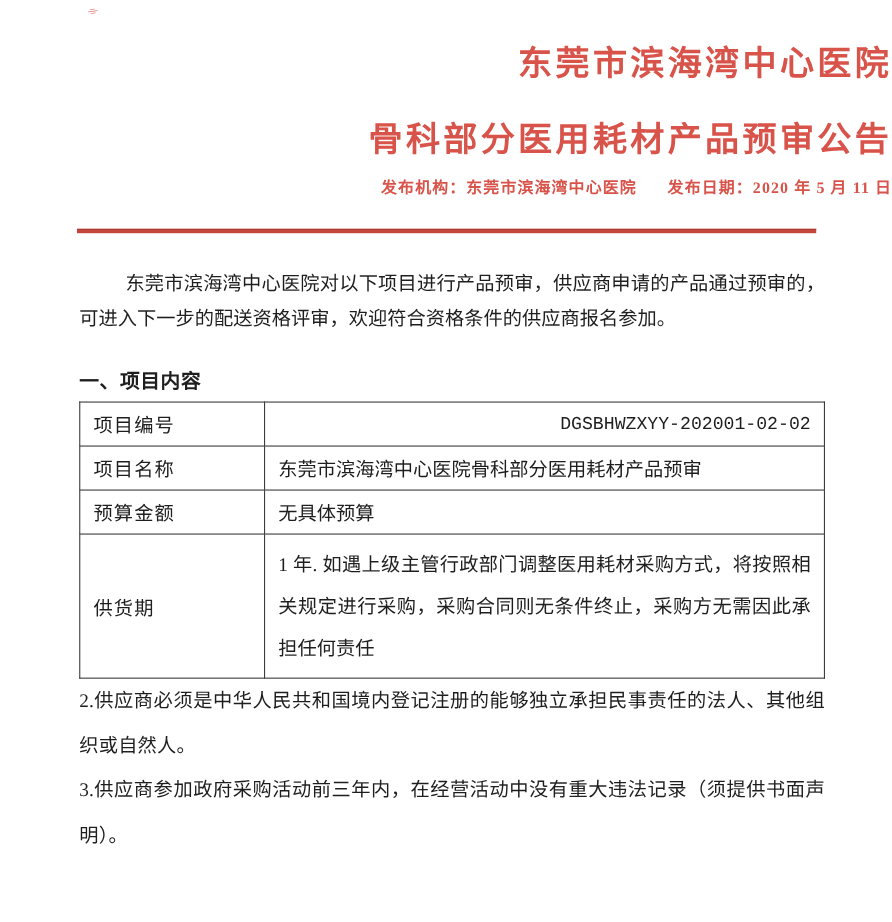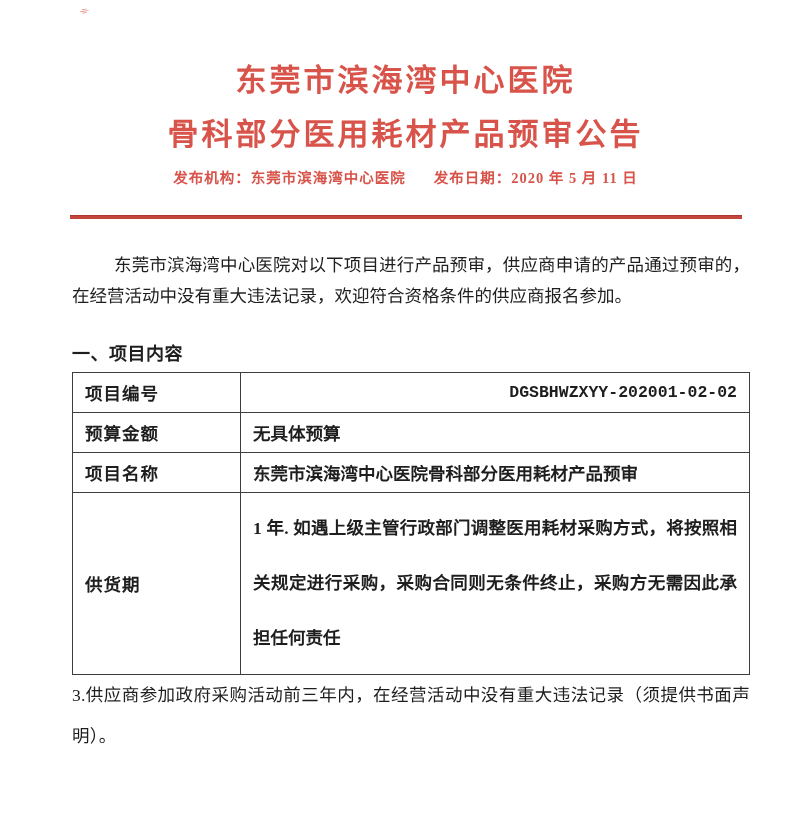--- a/index.html
+++ b/index.html
@@ -17,30 +17,30 @@
     position: relative;
   }
   .scan-artifact {
     position: absolute;
     top: 4px; left: 80px;
     color: #d8544b;
     font-size: 11px;
     transform: rotate(-8deg);
     opacity: .8;
   }
-  .doc-header { text-align: center; padding-top: 65px; }
+  .doc-header { text-align: right; padding-top: 42px; }
   .doc-title {
     color: #d8544b;
     font-size: 31px;
     font-weight: bold;
     letter-spacing: 3px;
     line-height: 1;
     margin: 0;
   }
-  .doc-title.second { margin-top: 23px; }
+  .doc-title.second { margin-top: 38px; }
   .doc-meta {
     margin-top: 16px;
     color: #d8544b;
     font-size: 14.5px;
     font-weight: bold;
     letter-spacing: 1px;
   }
   .doc-meta .gap { display: inline-block; width: 28px; }
   .red-rule {
     margin: 28px auto 0 auto;
@@ -68,32 +68,31 @@
   table.info {
     margin-top: 7px;
     border-collapse: collapse;
     width: 678px;
     font-size: 17.5px;
   }
   table.info td {
     border: 1.6px solid #3d3d3d;
     padding: 6px 12px;
     vertical-align: middle;
-    font-weight: bold;
   }
   table.info td.lbl { width: 143px; letter-spacing: 1px; }
   table.info tr.short td { height: 27px; }
   table.info td.val.mono {
     font-family: "Liberation Mono", "DejaVu Sans Mono", monospace;
     font-size: 16.5px;
     letter-spacing: 0;
     text-align: right;
   }
   table.info tr.tall td.val {
-    line-height: 55px;
+    line-height: 38px;
     text-align: justify;
     padding-top: 8px;
     padding-bottom: 8px;
   }
   .sec2-heading { margin-top: 16px; }
   .req-item {
     margin: 0;
     font-size: 17.5px;
     line-height: 40.5px;
     text-align: justify;
@@ -113,43 +112,44 @@
     <h1 class="doc-title second">骨科部分医用耗材产品预审公告</h1>
     <div class="doc-meta">
       <span>发布机构：</span><span>东莞市滨海湾中心医院</span><span class="gap"></span><span>发布日期：</span><span>2020 年 5 月 11 日</span>
     </div>
   </div>
 
   <div class="red-rule"></div>
 
   <div class="content">
 
-    <p class="intro">东莞市滨海湾中心医院对以下项目进行产品预审，供应商申请的产品通过预审的，在经营活动中没有重大违法记录，欢迎符合资格条件的供应商报名参加。</p>
+    <p class="intro">东莞市滨海湾中心医院对以下项目进行产品预审，供应商申请的产品通过预审的，可进入下一步的配送资格评审，欢迎符合资格条件的供应商报名参加。</p>
 
     <p class="sec-heading">一、项目内容</p>
 
     <table class="info">
       <tbody>
         <tr class="short">
           <td class="lbl">项目编号</td>
           <td class="val mono">DGSBHWZXYY-202001-02-02</td>
         </tr>
         <tr class="short">
+          <td class="lbl">项目名称</td>
+          <td class="val">东莞市滨海湾中心医院骨科部分医用耗材产品预审</td>
+        </tr>
+        <tr class="short">
           <td class="lbl">预算金额</td>
           <td class="val">无具体预算</td>
-        </tr>
-        <tr class="short">
-          <td class="lbl">项目名称</td>
-          <td class="val">东莞市滨海湾中心医院骨科部分医用耗材产品预审</td>
         </tr>
         <tr class="tall">
           <td class="lbl">供货期</td>
           <td class="val">1 年. 如遇上级主管行政部门调整医用耗材采购方式，将按照相关规定进行采购，采购合同则无条件终止，采购方无需因此承担任何责任</td>
         </tr>
       </tbody>
     </table>
 
 
+    <p class="req-item">2.供应商必须是中华人民共和国境内登记注册的能够独立承担民事责任的法人、其他组织或自然人。</p>
     <p class="req-item">3.供应商参加政府采购活动前三年内，在经营活动中没有重大违法记录（须提供书面声明）。</p>
 
   </div>
 
 </div>
 
 </body></html>

